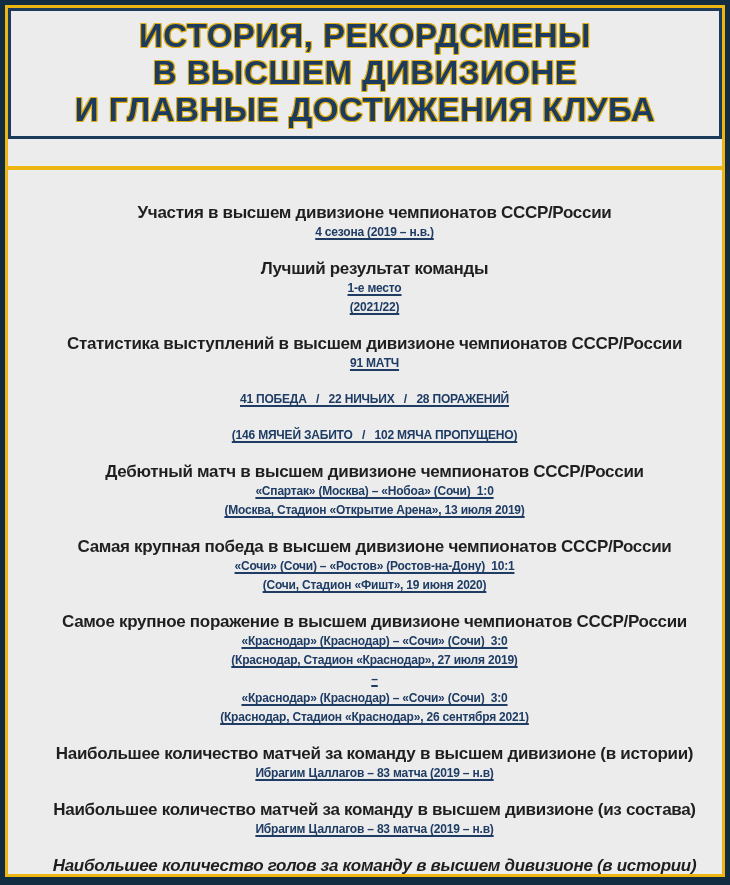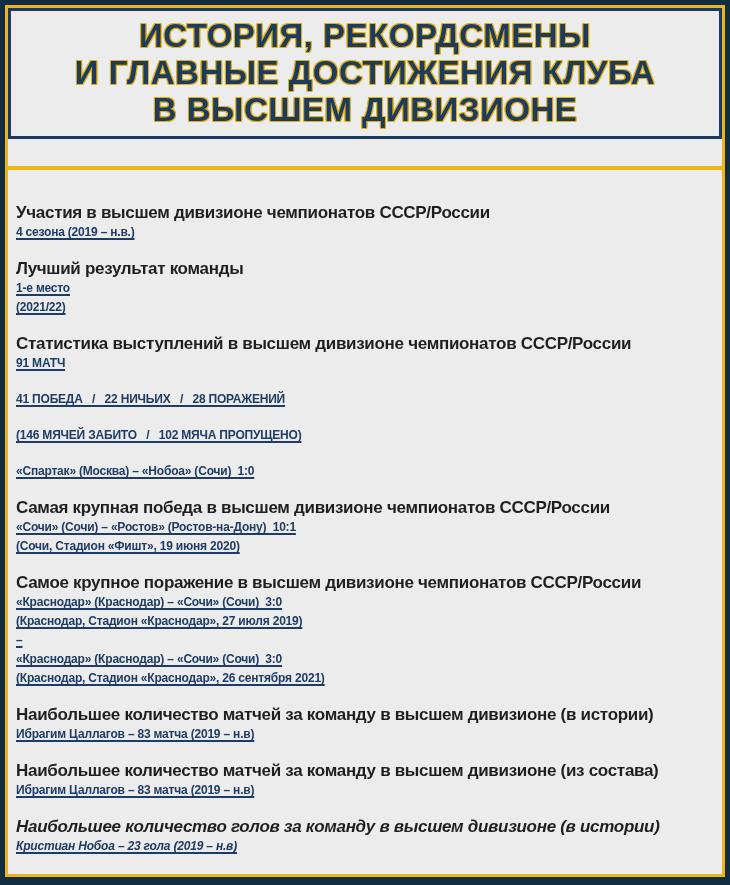--- a/index.html
+++ b/index.html
@@ -44,21 +44,23 @@
   .header-separator {
     height: 4px;
     background: #edb512;
     margin-top: 8px;
     flex: 0 0 auto;
   }
   
   .content {
     flex: 1 1 auto;
     padding: 14px 8px 6px 8px;
+    text-align: center;
     overflow: hidden;
+    margin-left: 19px;
   }
   .section { margin-bottom: 17px; }
   .section:last-child { margin-bottom: 0; font-style: italic; }
   .record-heading {
     font-size: 17px;
     line-height: 20px;
     font-weight: bold;
     letter-spacing: -0.3px;
     color: #1f1f1f;
     white-space: pre-wrap;
@@ -75,22 +77,22 @@
     white-space: pre-wrap;
   }
 </style>
 </head>
 <body>
 
 <div class="frame">
 
   <div class="header-box">
     <div class="title-line">ИСТОРИЯ, РЕКОРДСМЕНЫ</div>
+    <div class="title-line">В ВЫСШЕМ ДИВИЗИОНЕ</div>
     <div class="title-line">И ГЛАВНЫЕ ДОСТИЖЕНИЯ КЛУБА</div>
-    <div class="title-line">В ВЫСШЕМ ДИВИЗИОНЕ</div>
   </div>
 
   <div class="header-separator"></div>
 
   <div class="content" id="records-content">
       <div class="section">
         <div class="record-heading">Участия в высшем дивизионе чемпионатов СССР/России</div>
         <div class="record-value">4 сезона (2019 – н.в.)</div>
       </div>
       <div class="section">
@@ -102,21 +104,23 @@
         <div class="record-heading">Статистика выступлений в высшем дивизионе чемпионатов СССР/России</div>
         <div class="record-value">91 МАТЧ</div>
       </div>
       <div class="section">
         <div class="record-value">41 ПОБЕДА   /   22 НИЧЬИХ   /   28 ПОРАЖЕНИЙ</div>
       </div>
       <div class="section">
         <div class="record-value">(146 МЯЧЕЙ ЗАБИТО   /   102 МЯЧА ПРОПУЩЕНО)</div>
       </div>
       <div class="section">
+        <div class="record-heading">Дебютный матч в высшем дивизионе чемпионатов СССР/России</div>
         <div class="record-value">«Спартак» (Москва) – «Нобоа» (Сочи)  1:0</div>
+        <div class="record-value">(Москва, Стадион «Открытие Арена», 13 июля 2019)</div>
       </div>
       <div class="section">
         <div class="record-heading">Самая крупная победа в высшем дивизионе чемпионатов СССР/России</div>
         <div class="record-value">«Сочи» (Сочи) – «Ростов» (Ростов-на-Дону)  10:1</div>
         <div class="record-value">(Сочи, Стадион «Фишт», 19 июня 2020)</div>
       </div>
       <div class="section">
         <div class="record-heading">Самое крупное поражение в высшем дивизионе чемпионатов СССР/России</div>
         <div class="record-value">«Краснодар» (Краснодар) – «Сочи» (Сочи)  3:0</div>
         <div class="record-value">(Краснодар, Стадион «Краснодар», 27 июля 2019)</div>

